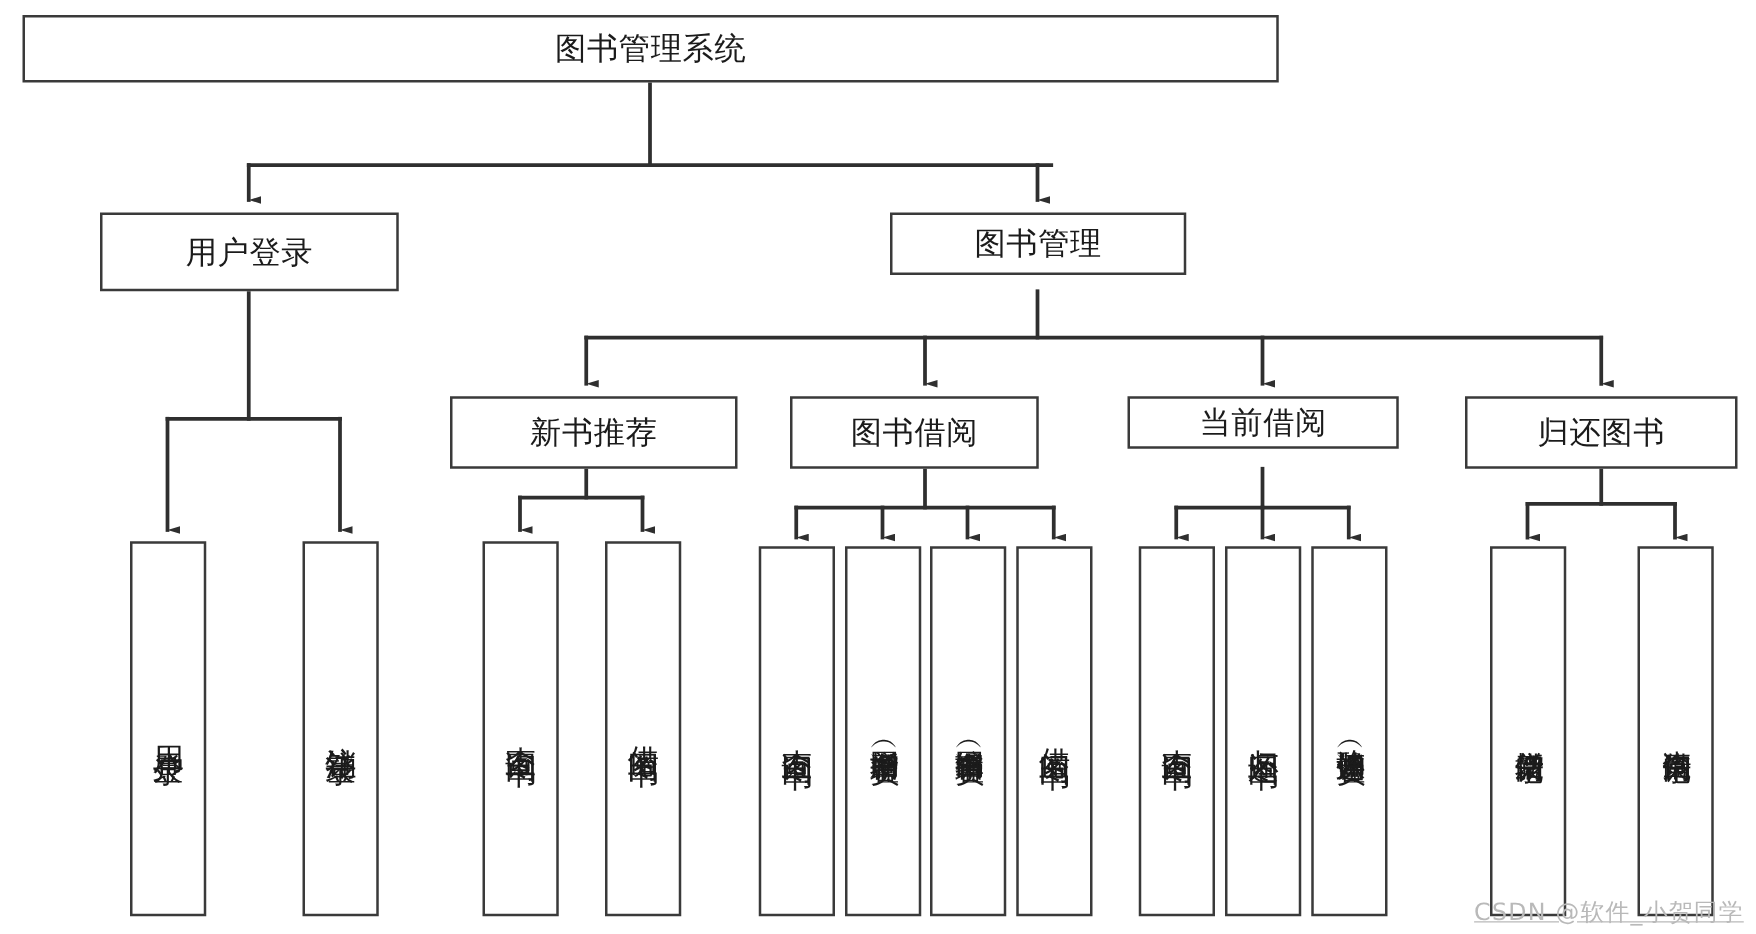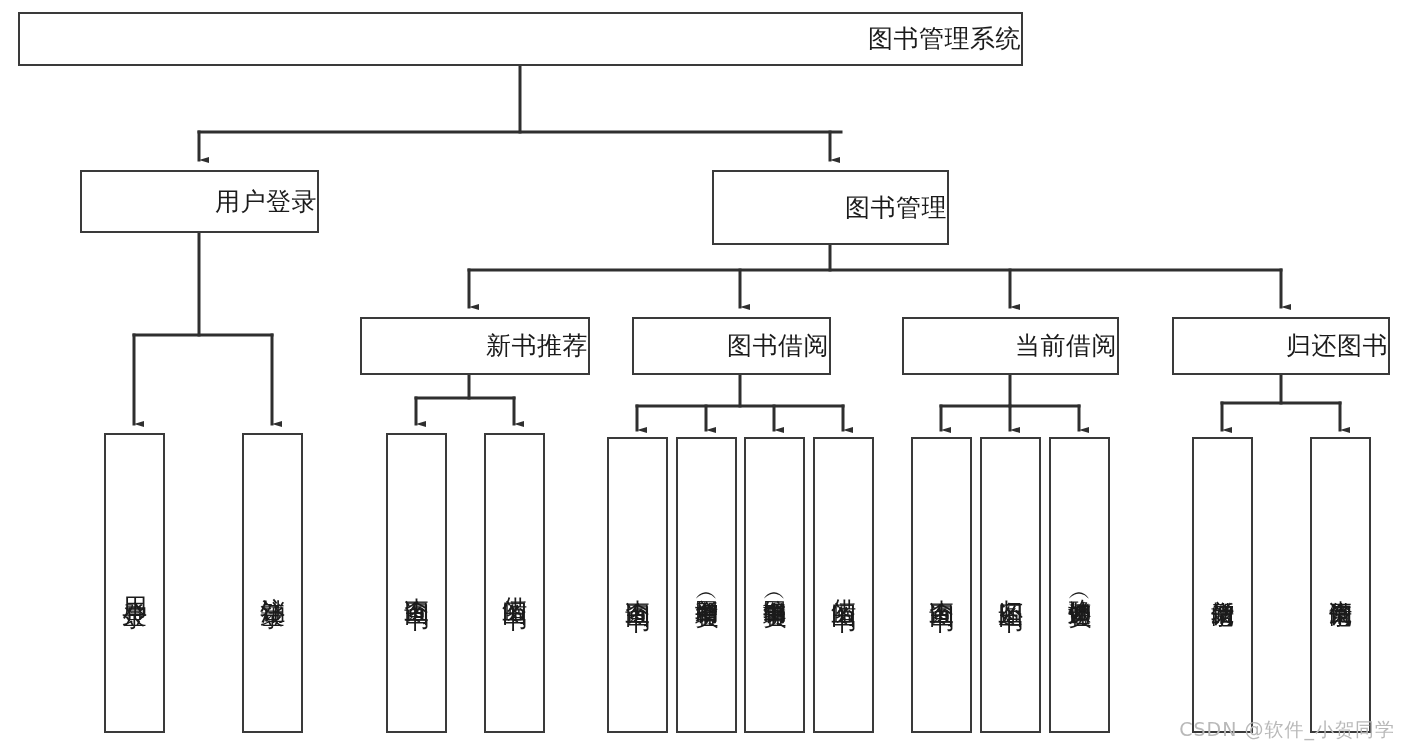--- a/index.html
+++ b/index.html
@@ -14,21 +14,21 @@
   #wires{position:absolute;left:0;top:0;width:1405px;height:747px;}
 
   
   .node{
     position:absolute;
     box-sizing:border-box;
     background:#ffffff;
     border:2.5px solid #3a3a3a;
     display:flex;
     align-items:center;
-    justify-content:flex-end;
+    justify-content:center;
     color:#1b1b1b;
     font-weight:400;
   }
   .node .lbl{
     display:block;
     text-align:center;
     line-height:1.18;
     letter-spacing:0.5px;
     white-space:nowrap;
   }
@@ -59,20 +59,21 @@
   
   #watermark{
     position:absolute;
     right:10px;
     bottom:4px;
     font-size:19px;
     color:#b9b9b9;
     letter-spacing:1px;
     user-select:none;
     white-space:nowrap;
+    text-decoration:underline;
   }
 </style>
 </head>
 <body>
 
 <div id="canvas">
 
   <svg id="wires" viewBox="0 0 1405 747" xmlns="http://www.w3.org/2000/svg">
     <defs>
       <marker id="arrow" markerWidth="10" markerHeight="11" refX="3" refY="10" orient="auto" markerUnits="userSpaceOnUse">
@@ -124,33 +125,33 @@
   </svg>
 
   <div class="node root horiz" style="left:18px;top:12px;width:1005px;height:54px;">
     <span class="lbl">图书管理系统</span>
   </div>
 
   <div class="node horiz" style="left:80px;top:170px;width:239px;height:63px;">
     <span class="lbl">用户登录</span>
   </div>
 
-  <div class="node horiz" style="left:712px;top:170px;width:237px;height:75px;">
+  <div class="node horiz" style="left:712px;top:170px;width:237px;height:50px;">
     <span class="lbl">图书管理</span>
   </div>
 
   <div class="node horiz" style="left:360px;top:317px;width:230px;height:58px;">
     <span class="lbl">新书推荐</span>
   </div>
 
   <div class="node horiz" style="left:632px;top:317px;width:199px;height:58px;">
     <span class="lbl">图书借阅</span>
   </div>
 
-  <div class="node horiz" style="left:902px;top:317px;width:217px;height:58px;">
+  <div class="node horiz" style="left:902px;top:317px;width:217px;height:42px;">
     <span class="lbl">当前借阅</span>
   </div>
 
   <div class="node horiz" style="left:1172px;top:317px;width:218px;height:58px;">
     <span class="lbl">归还图书</span>
   </div>
 
   <div class="node vert" style="left:104px;top:433px;width:61px;height:300px;">
     <span class="lbl">用户登录</span>
   </div>

